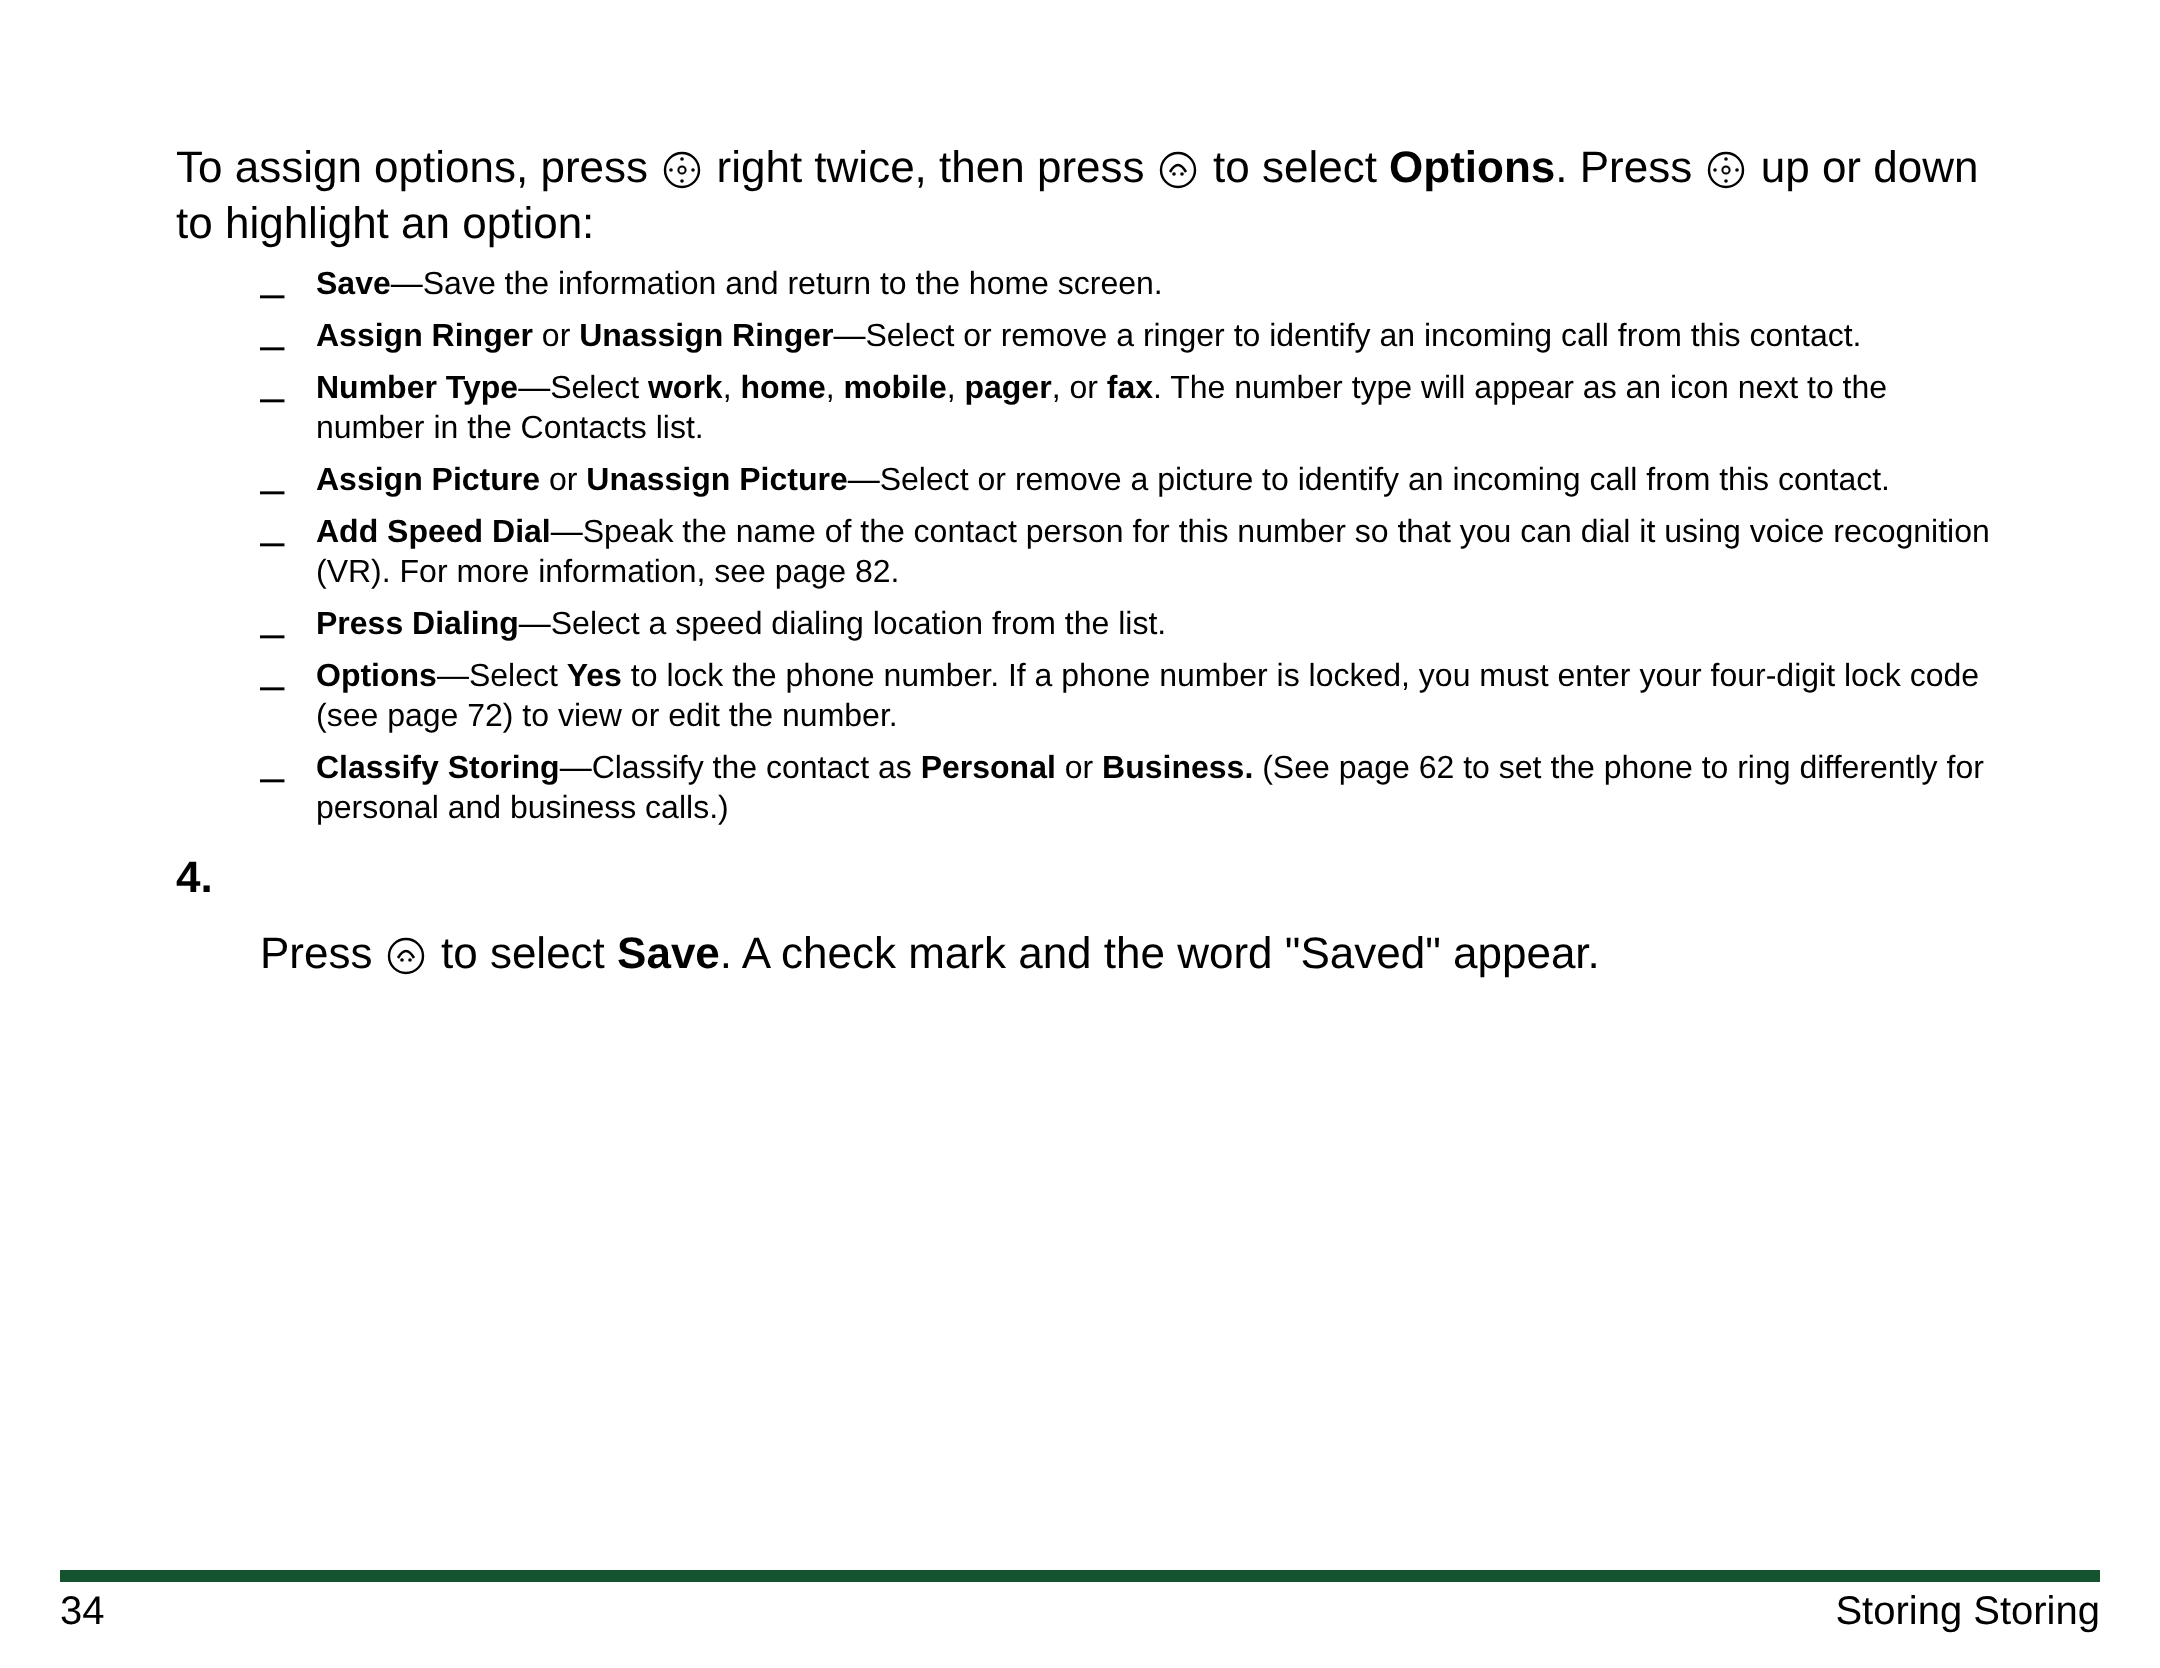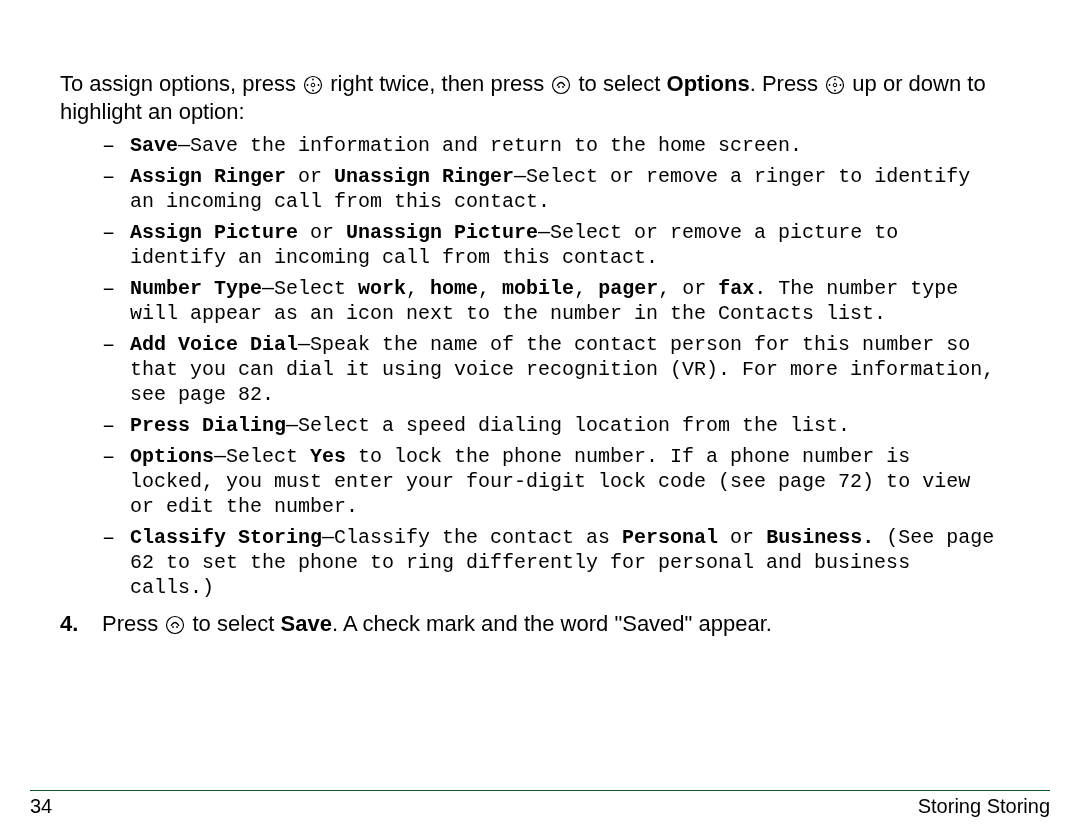--- a/index.html
+++ b/index.html
@@ -6,21 +6,21 @@
     margin: 0;
     padding: 0;
     background: #ffffff;
     font-family: Helvetica, Arial, sans-serif;
     color: #000000;
   }
   .page {
     width: 1080px;
     height: 834px;
     box-sizing: border-box;
-    padding: 48px 80px 20px 60px;
+    padding: 48px 80px 20px 88px;
     position: relative;
   }
   .intro {
     font-size: 22px;
     line-height: 1.25;
     margin-bottom: 8px;
   }
   .intro .bold { font-weight: bold; }
   .icon {
     display: inline-block;
@@ -29,51 +29,50 @@
   }
   .icon svg { display: block; }
   ul.options {
     list-style: none;
     margin: 0 0 10px 0;
     padding: 0 0 0 42px;
   }
   ul.options > li {
     position: relative;
     padding-left: 28px;
-    font-size: 20px;
+    font-size: 16px;
     line-height: 1.25;
     margin: 6px 0;
-    font-family: Liberation Mono, monospace;
   }
   ul.options > li::before {
     content: "–";
     position: absolute;
     left: 0;
     top: 0;
     font-size: 22px;
   }
   .b { font-weight: bold; }
   .step4 {
     font-size: 22px;
     line-height: 1.3;
     margin-top: 8px;
     display: flex;
   }
   .step4 .num {
     font-weight: bold;
     width: 42px;
     flex: 0 0 42px;
   }
-  .step4 .body { flex: 1; }
+  .step4 .body { flex: 1; margin-top: 38px; }
   .footer {
     position: absolute;
     left: 0;
     right: 0;
     bottom: 16px;
-    border-top: 1px solid #14532d;
+    border-top: 6px solid #14532d;
     padding-top: 4px;
     display: flex;
     justify-content: space-between;
     font-size: 20px;
     margin: 0 30px;
   }
 </style>
 </head>
 <body>
 
@@ -116,27 +115,27 @@
   </p>
 
   <ul class="options">
     <li>
       <span class="b">Save</span><span>—Save the information and return to the home screen.</span>
     </li>
     <li>
       <span class="b">Assign Ringer</span><span> or </span><span class="b">Unassign Ringer</span><span>—Select or remove a ringer to identify an incoming call from this contact.</span>
     </li>
     <li>
+      <span class="b">Number Type</span><span>—Select </span><span class="b">work</span><span>, </span><span class="b">home</span><span>, </span><span class="b">mobile</span><span>, </span><span class="b">pager</span><span>, or </span><span class="b">fax</span><span>. The number type will appear as an icon next to the number in the Contacts list.</span>
+    </li>
+    <li>
       <span class="b">Assign Picture</span><span> or </span><span class="b">Unassign Picture</span><span>—Select or remove a picture to identify an incoming call from this contact.</span>
     </li>
     <li>
-      <span class="b">Number Type</span><span>—Select </span><span class="b">work</span><span>, </span><span class="b">home</span><span>, </span><span class="b">mobile</span><span>, </span><span class="b">pager</span><span>, or </span><span class="b">fax</span><span>. The number type will appear as an icon next to the number in the Contacts list.</span>
-    </li>
-    <li>
-      <span class="b">Add Voice Dial</span><span>—Speak the name of the contact person for this number so that you can dial it using voice recognition (VR). For more information, see page 82.</span>
+      <span class="b">Add Speed Dial</span><span>—Speak the name of the contact person for this number so that you can dial it using voice recognition (VR). For more information, see page 82.</span>
     </li>
     <li>
       <span class="b">Press Dialing</span><span>—Select a speed dialing location from the list.</span>
     </li>
     <li>
       <span class="b">Options</span><span>—Select </span><span class="b">Yes</span><span> to lock the phone number. If a phone number is locked, you must enter your four-digit lock code (see page 72) to view or edit the number.</span>
     </li>
     <li>
       <span class="b">Classify Storing</span><span>—Classify the contact as </span><span class="b">Personal</span><span> or </span><span class="b">Business.</span><span> (See page 62 to set the phone to ring differently for personal and business calls.)</span>
     </li>

